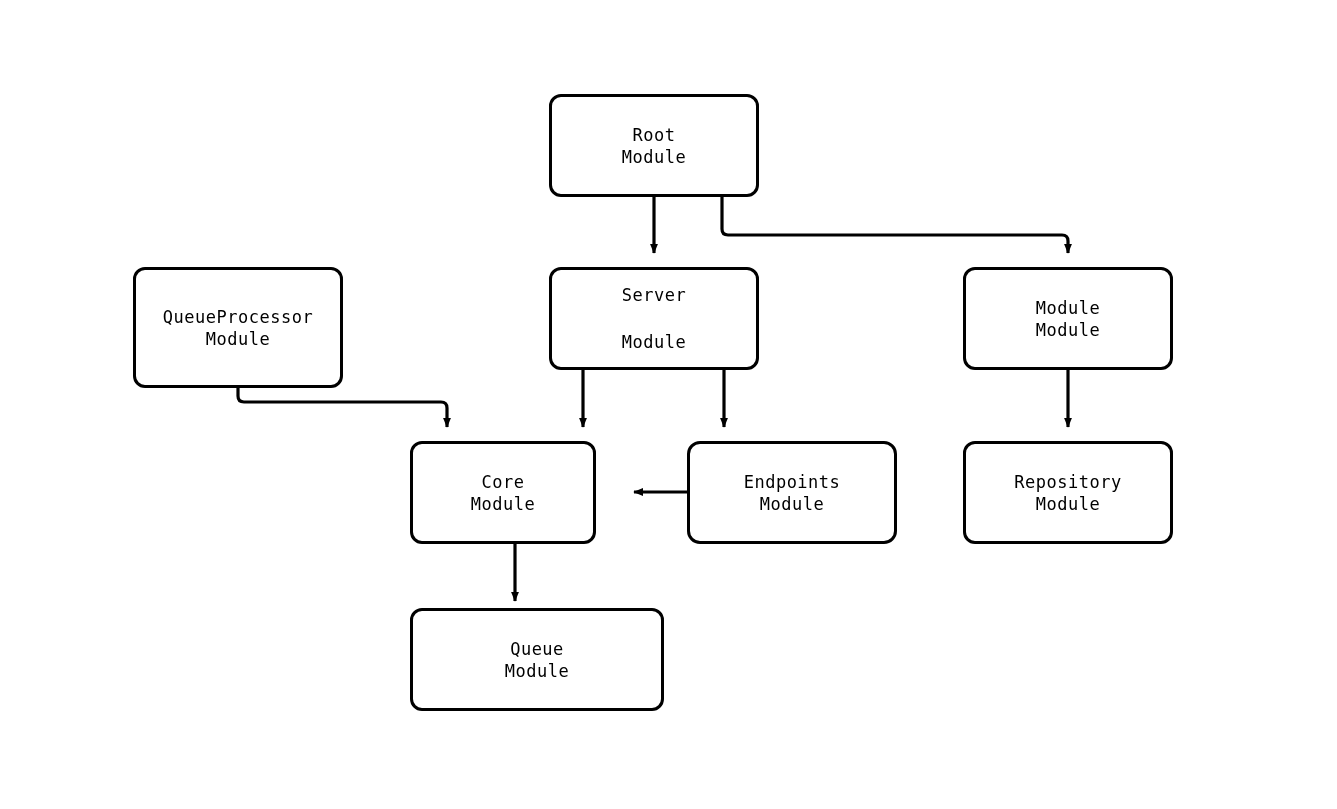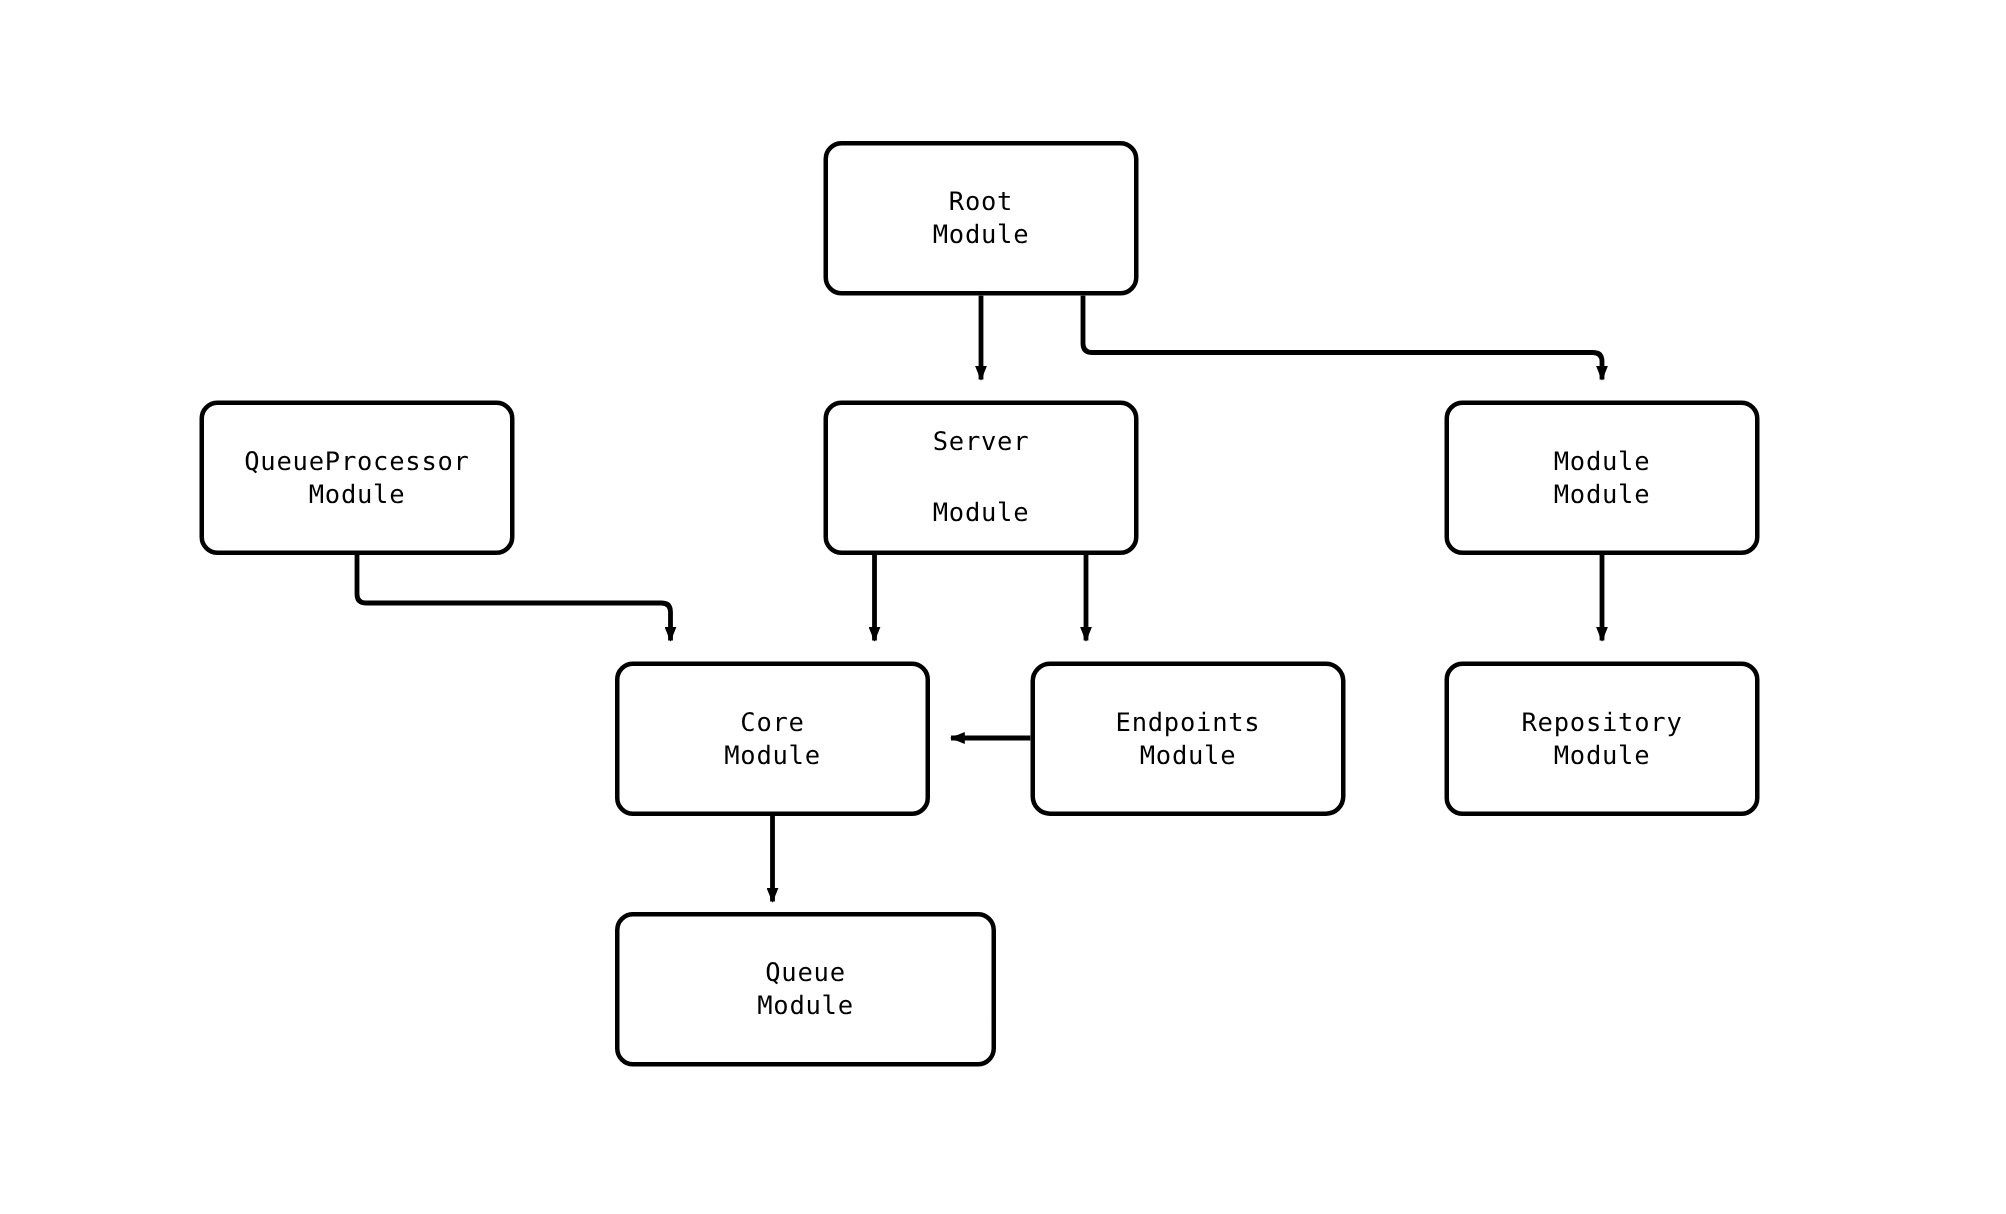--- a/index.html
+++ b/index.html
@@ -71,36 +71,36 @@
     <path d="M 1068,370 L 1068,427" fill="none" stroke="#000000" stroke-width="3.2" marker-end="url(#arrowhead)"></path>
 
     <path d="M 515,544 L 515,601" fill="none" stroke="#000000" stroke-width="3.2" marker-end="url(#arrowhead)"></path>
   </svg>
 
   <div class="node" style="left:549px; top:94px; width:210px; height:103px;">
     <div class="line">Root</div>
     <div class="line">Module</div>
   </div>
 
-  <div class="node" style="left:133px; top:267px; width:210px; height:103px;">
+  <div class="node" style="left:133px; top:267px; width:210px; height:121px;">
     <div class="line">QueueProcessor</div>
     <div class="line">Module</div>
   </div>
 
   <div class="node" style="left:549px; top:267px; width:210px; height:103px;gap:25px;">
     <div class="line">Server</div>
     <div class="line">Module</div>
   </div>
 
   <div class="node" style="left:963px; top:267px; width:210px; height:103px;">
     <div class="line">Module</div>
     <div class="line">Module</div>
   </div>
 
-  <div class="node" style="left:410px; top:441px; width:210px; height:103px;justify-content:center;">
+  <div class="node" style="left:410px; top:441px; width:186px; height:103px;justify-content:center;">
     <div class="line">Core</div>
     <div class="line">Module</div>
   </div>
 
   <div class="node" style="left:687px; top:441px; width:210px; height:103px;border-radius:13px;">
     <div class="line">Endpoints</div>
     <div class="line">Module</div>
   </div>
 
   <div class="node" style="left:963px; top:441px; width:210px; height:103px;">

